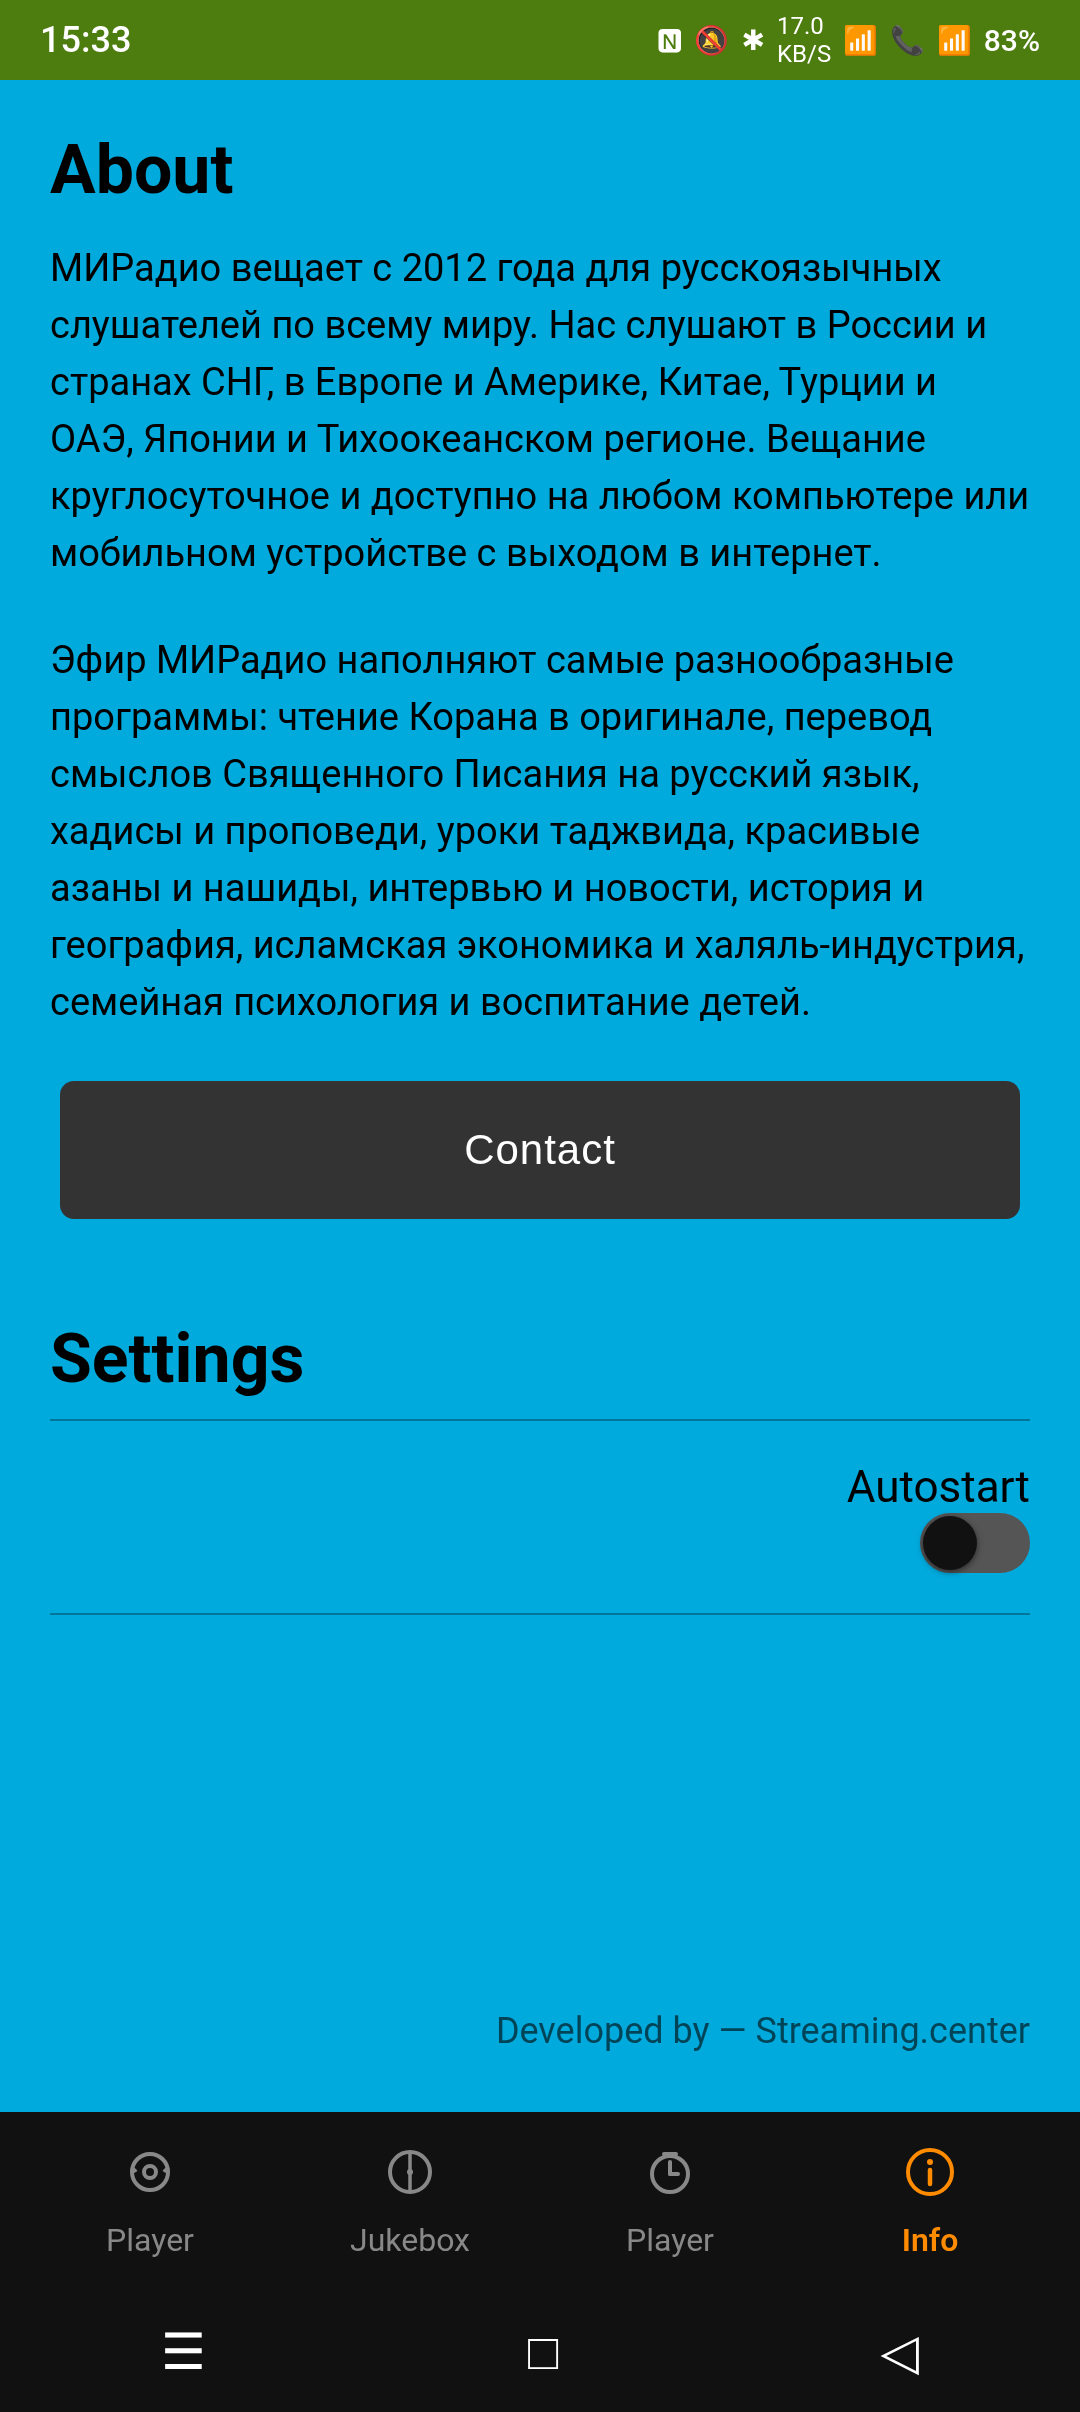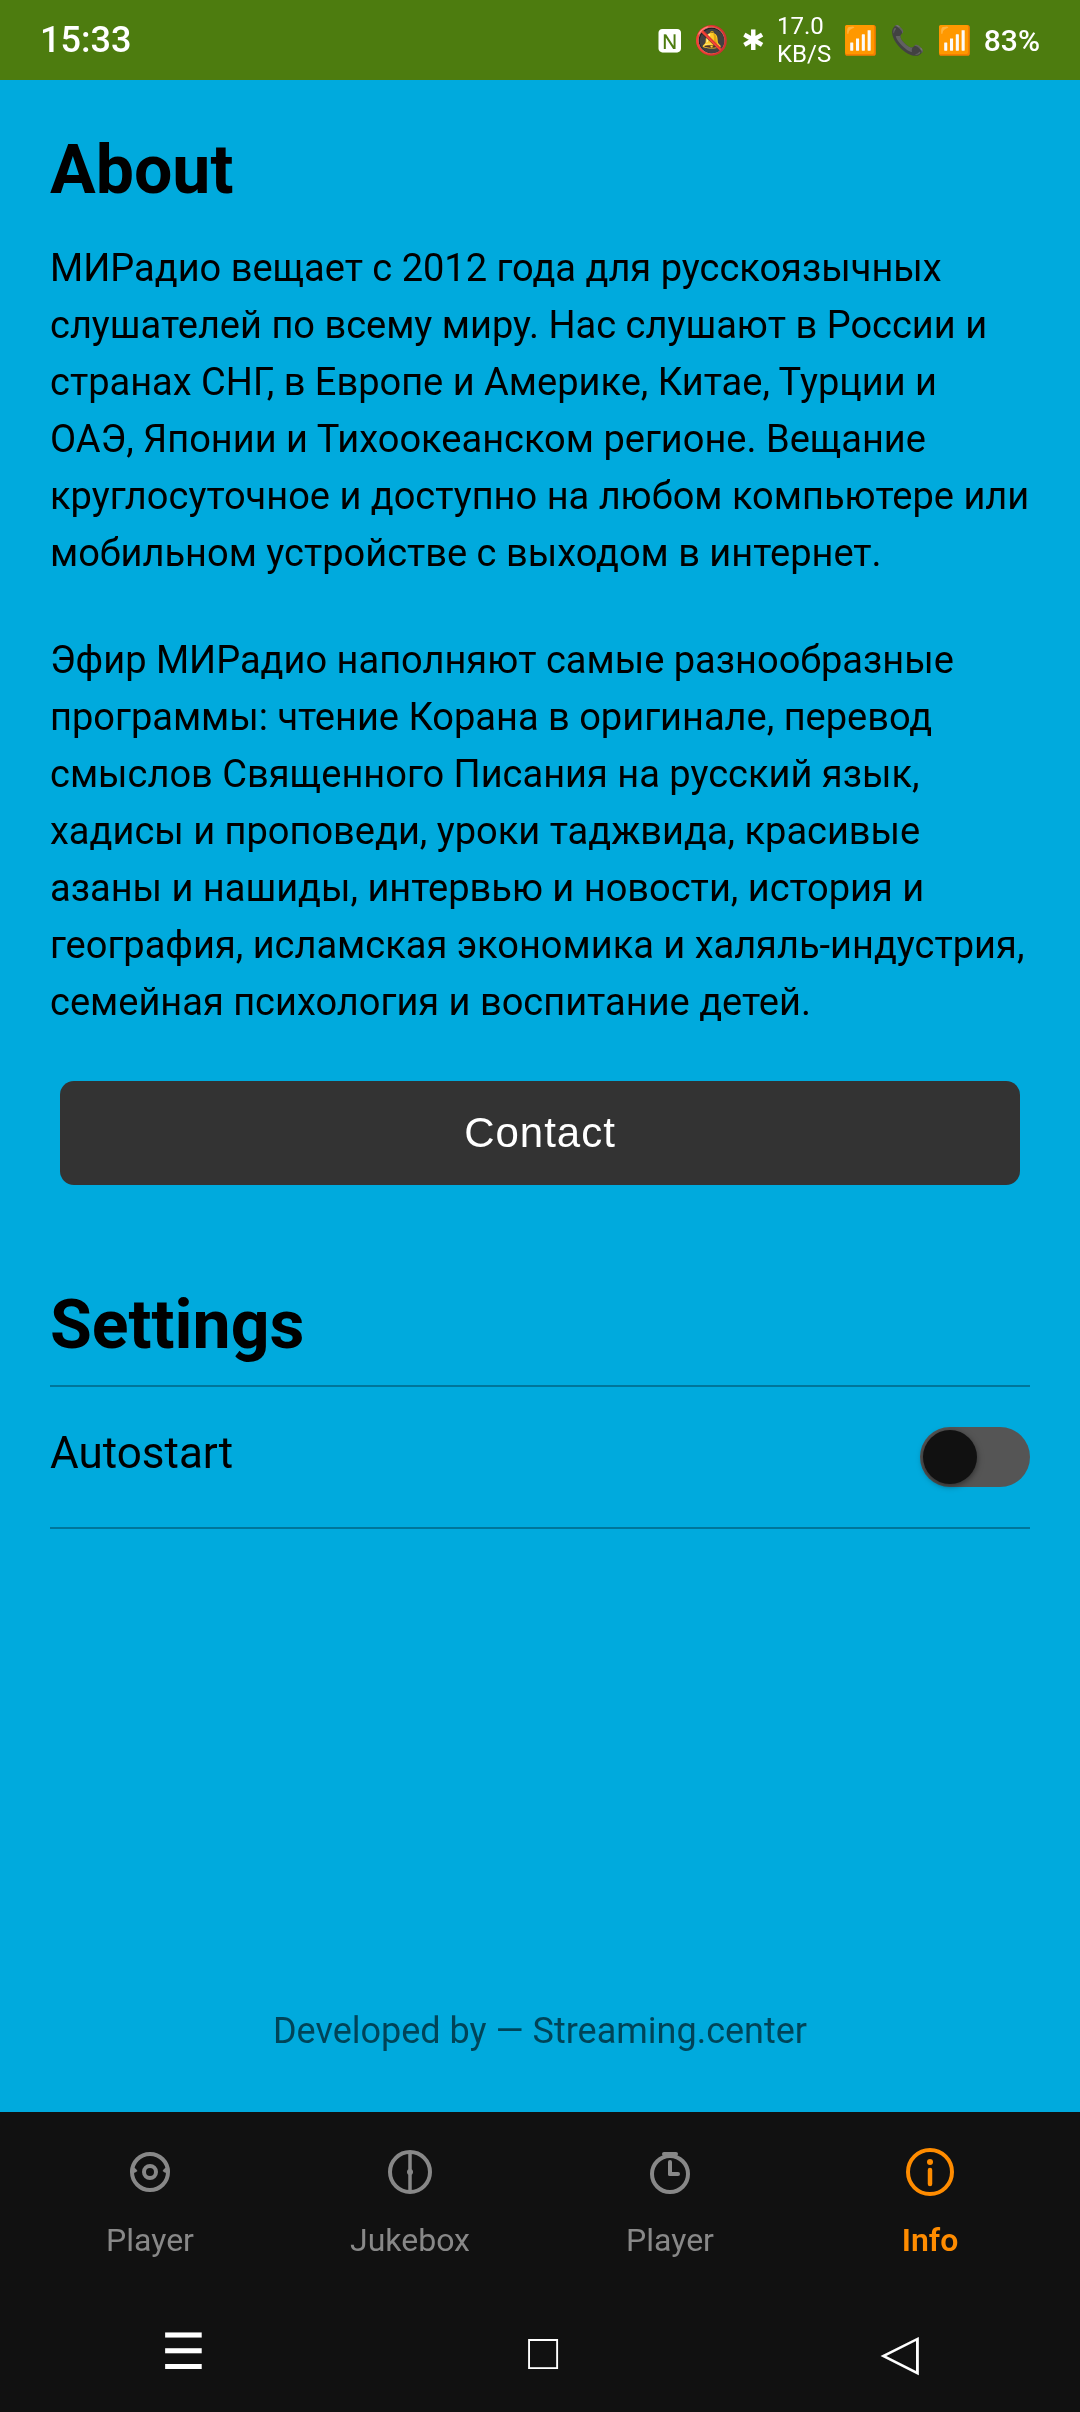--- a/index.html
+++ b/index.html
@@ -72,21 +72,21 @@
       font-size: 38px;
       line-height: 1.5;
       color: #000000;
       margin-bottom: 50px;
     }
 
     
     .contact-button {
       width: 100%;
       max-width: 960px;
-      height: 104px;
+      height: 138px;
       background: #333333;
       border: none;
       border-radius: 14px;
       color: white;
       font-size: 42px;
       font-weight: 500;
       cursor: pointer;
       margin: 0 auto 80px auto;
       display: flex;
       align-items: center;
@@ -107,24 +107,25 @@
     }
 
     .divider {
       height: 2px;
       background: rgba(0,0,0,0.3);
       margin-bottom: 0;
     }
 
     .settings-row {
       display: flex;
-      align-items: flex-start;
+      align-items: flex-end;
       justify-content: space-between;
       padding: 40px 0;
       border-bottom: 2px solid rgba(0,0,0,0.3);
+      flex-direction: column;
     }
 
     .settings-label {
       font-size: 44px;
       color: #000000;
     }
 
     
     .toggle-container {
       position: relative;
@@ -146,21 +147,21 @@
       background: #111111;
       border-radius: 50%;
       position: absolute;
       top: 3px;
       left: 3px;
       box-shadow: 0 2px 6px rgba(0,0,0,0.5);
     }
 
     
     .developed-by {
-      text-align: center;
+      text-align: right;
       font-size: 36px;
       color: rgba(0,0,0,0.6);
       margin-top: 60px;
       margin-bottom: 30px;
     }
 
     .spacer {
       flex: 1;
     }
 

